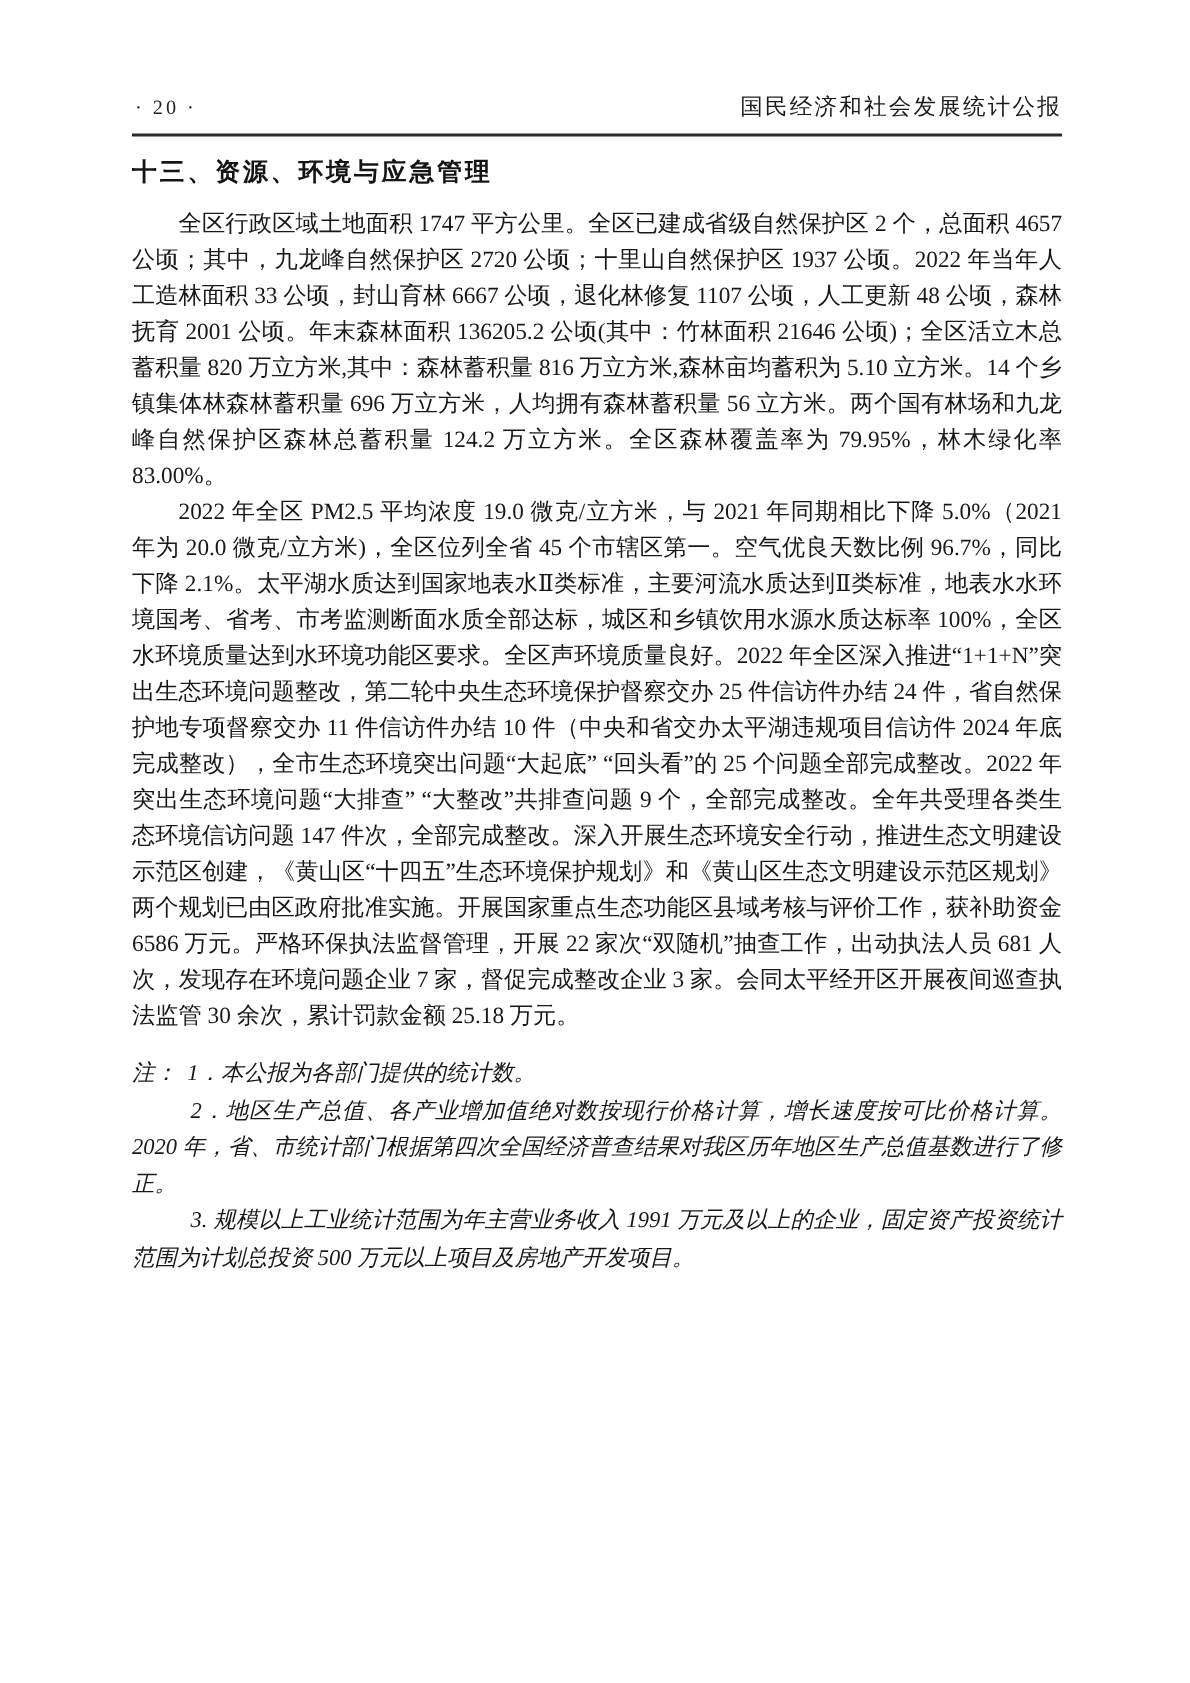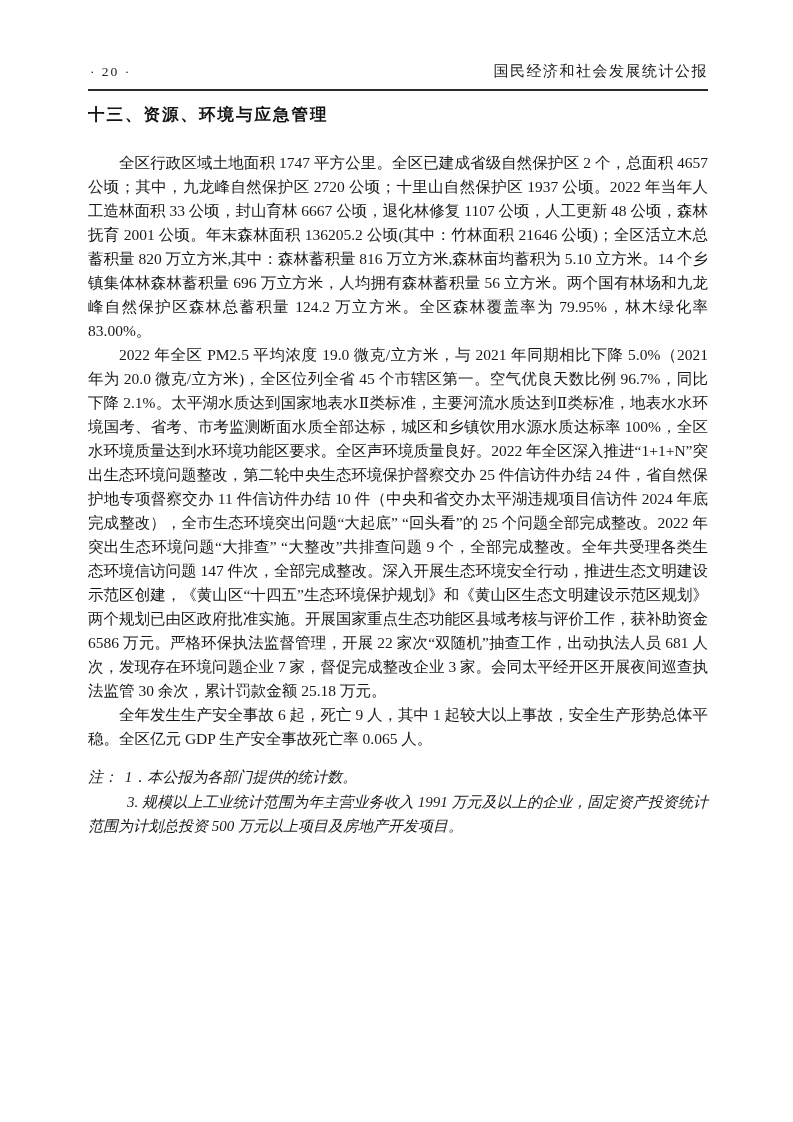--- a/index.html
+++ b/index.html
@@ -51,21 +51,21 @@
     margin-top: 13px;
     text-align: left;
     font-family: "Liberation Sans", "DejaVu Sans", sans-serif;
     font-weight: bold;
     font-size: 16.5px;
     letter-spacing: 2px;
     color: #141414;
   }
   
   .body-text {
-    margin-top: 25px;
+    margin-top: 12px;
   }
   .body-para {
     margin: 0;
     font-size: 15.5px;
     line-height: 24px;
     text-align: justify;
     text-indent: 2em;
     color: #181818;
   }
   
@@ -97,23 +97,23 @@
     <span class="page-number">· 20 ·</span>
     <div class="header-title">国民经济和社会发展统计公报</div>
   </div>
   <hr class="header-rule">
 
   <div class="section-title">十三、资源、环境与应急管理</div>
 
   <div class="body-text">
     <p class="body-para">全区行政区域土地面积 1747 平方公里。全区已建成省级自然保护区 2 个，总面积 4657 公顷；其中，九龙峰自然保护区 2720 公顷；十里山自然保护区 1937 公顷。2022 年当年人工造林面积 33 公顷，封山育林 6667 公顷，退化林修复 1107 公顷，人工更新 48 公顷，森林抚育 2001 公顷。年末森林面积 136205.2 公顷(其中：竹林面积 21646 公顷)；全区活立木总蓄积量 820 万立方米,其中：森林蓄积量 816 万立方米,森林亩均蓄积为 5.10 立方米。14 个乡镇集体林森林蓄积量 696 万立方米，人均拥有森林蓄积量 56 立方米。两个国有林场和九龙峰自然保护区森林总蓄积量 124.2 万立方米。全区森林覆盖率为 79.95%，林木绿化率 83.00%。</p>
     <p class="body-para">2022 年全区 PM2.5 平均浓度 19.0 微克/立方米，与 2021 年同期相比下降 5.0%（2021 年为 20.0 微克/立方米)，全区位列全省 45 个市辖区第一。空气优良天数比例 96.7%，同比下降 2.1%。太平湖水质达到国家地表水Ⅱ类标准，主要河流水质达到Ⅱ类标准，地表水水环境国考、省考、市考监测断面水质全部达标，城区和乡镇饮用水源水质达标率 100%，全区水环境质量达到水环境功能区要求。全区声环境质量良好。2022 年全区深入推进“1+1+N”突出生态环境问题整改，第二轮中央生态环境保护督察交办 25 件信访件办结 24 件，省自然保护地专项督察交办 11 件信访件办结 10 件（中央和省交办太平湖违规项目信访件 2024 年底完成整改），全市生态环境突出问题“大起底” “回头看”的 25 个问题全部完成整改。2022 年突出生态环境问题“大排查” “大整改”共排查问题 9 个，全部完成整改。全年共受理各类生态环境信访问题 147 件次，全部完成整改。深入开展生态环境安全行动，推进生态文明建设示范区创建，《黄山区“十四五”生态环境保护规划》和《黄山区生态文明建设示范区规划》两个规划已由区政府批准实施。开展国家重点生态功能区县域考核与评价工作，获补助资金 6586 万元。严格环保执法监督管理，开展 22 家次“双随机”抽查工作，出动执法人员 681 人次，发现存在环境问题企业 7 家，督促完成整改企业 3 家。会同太平经开区开展夜间巡查执法监管 30 余次，累计罚款金额 25.18 万元。</p>
-    <p class="body-para">全年发生生产安全事故 6 起，死亡 9 人，其中 1 起较大以上事故，安全生产形势总体平稳。全区亿元 GDP 生产安全事故死亡率 0.065 人。</p>
   </div>
 
   <div class="notes-block">
     <p class="note-item">
       <span class="note-prefix">注：</span><span>1．本公报为各部门提供的统计数。</span>
     </p>
+    <p class="note-item indented">2．地区生产总值、各产业增加值绝对数按现行价格计算，增长速度按可比价格计算。2020 年，省、市统计部门根据第四次全国经济普查结果对我区历年地区生产总值基数进行了修正。</p>
     <p class="note-item indented">3. 规模以上工业统计范围为年主营业务收入 1991 万元及以上的企业，固定资产投资统计范围为计划总投资 500 万元以上项目及房地产开发项目。</p>
   </div>
 
 </div>
 
 </body></html>

